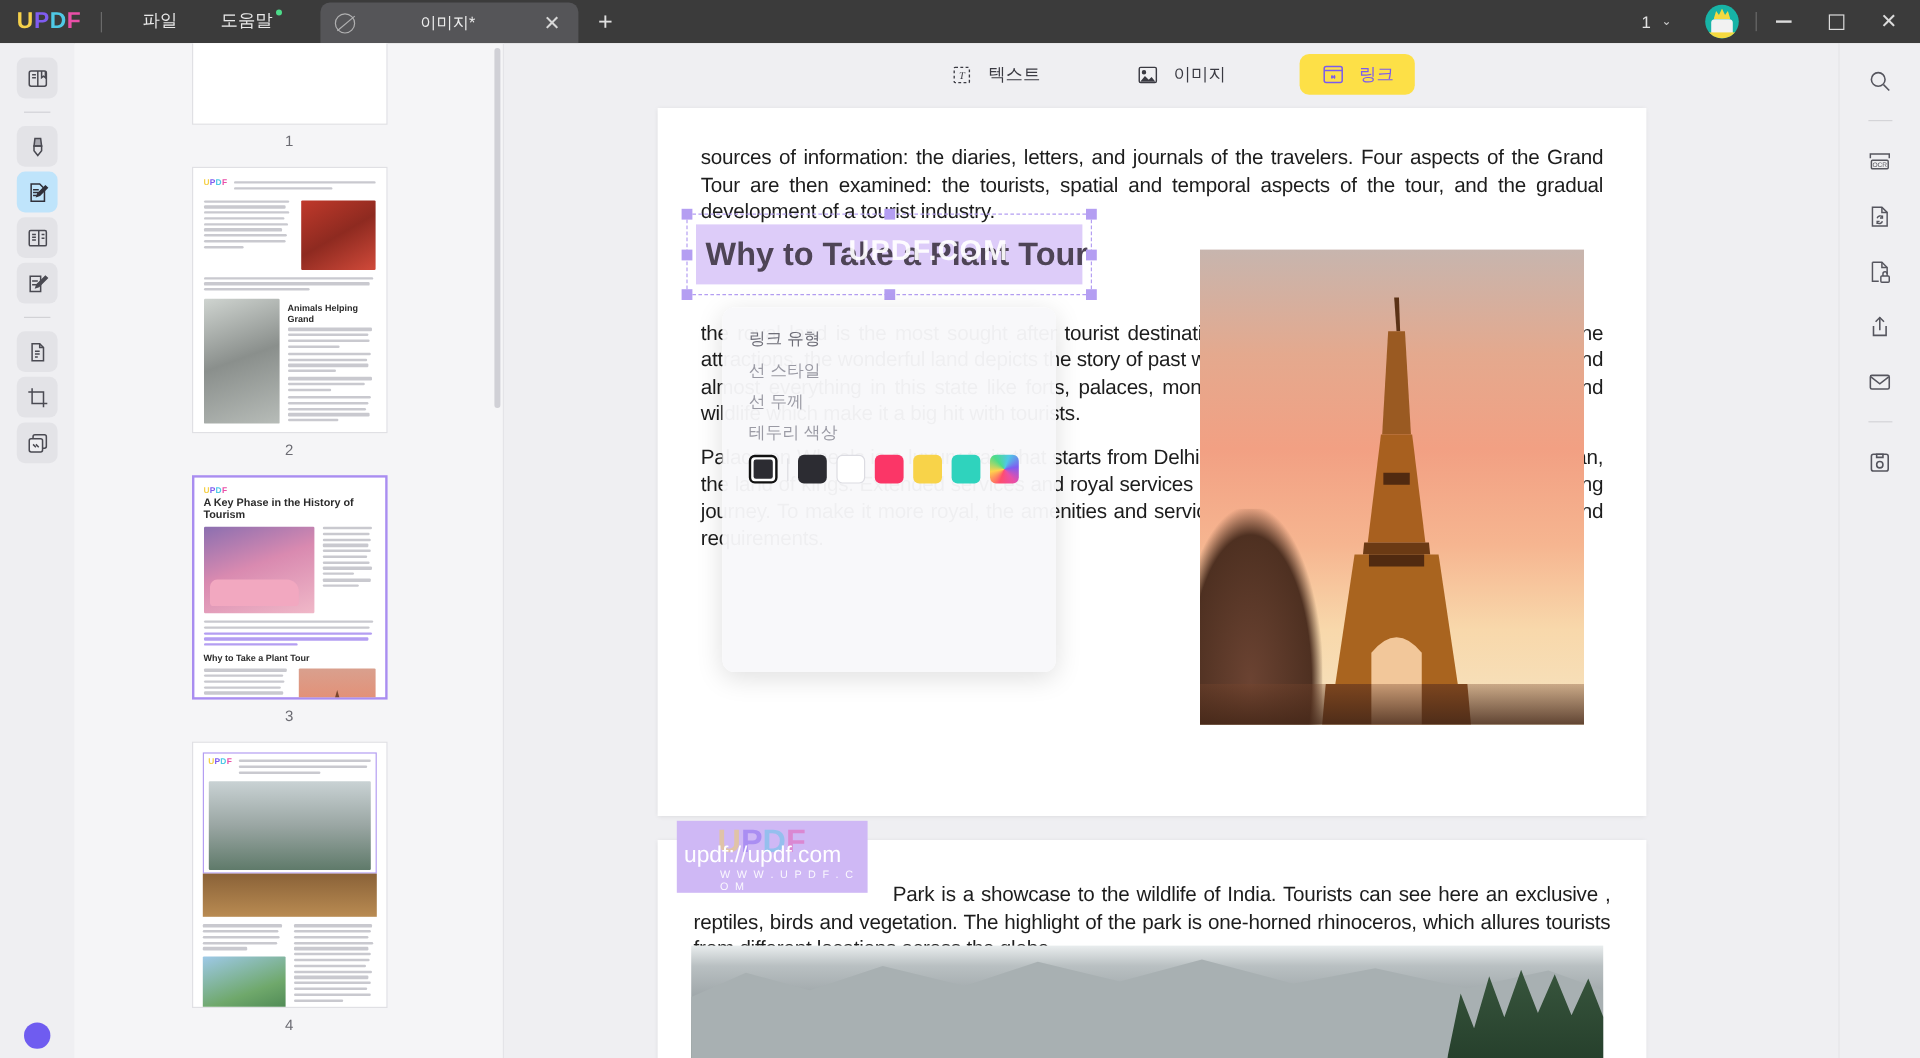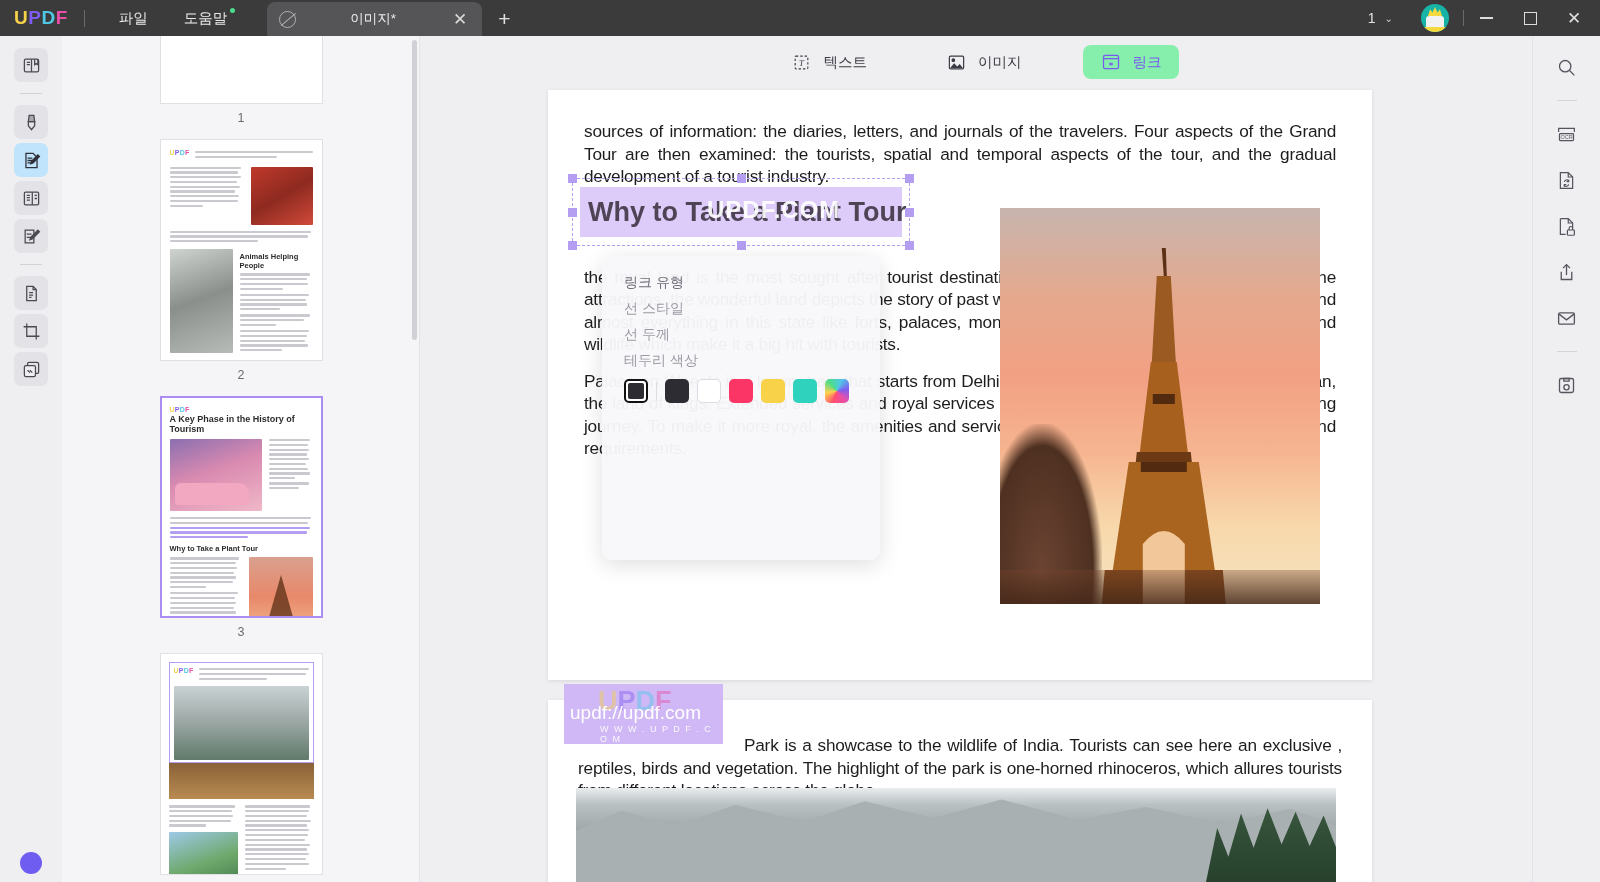--- a/index.html
+++ b/index.html
@@ -118,21 +118,21 @@
     position: absolute; top: 36px; left: 420px; width: 1112px; height: 846px;
     background: #efeff2; overflow: hidden;
   }
   .toolbar {
     height: 52px; display: flex; align-items: center; justify-content: center; gap: 44px;
   }
   .tool {
     display: flex; align-items: center; gap: 11px; padding: 7px 17px; border-radius: 8px;
     font-size: 14.5px; color: #3a3a42; cursor: pointer;
   }
-  .tool.active { background: #86efac; color: #7a5af0; }
+  .tool.active { background: #fde047; color: #7a5af0; }
   .ticon { width: 22px; height: 20px; display: flex; align-items: center; justify-content: center; }
 
   
   .page {
     position: absolute; left: 128px; top: 54px; width: 824px; background: #fff;
     box-shadow: 0 1px 4px rgba(0,0,0,.10);
   }
   .page.p1 { height: 590px; padding: 30px 36px; }
   .page.p2 { top: 664px; height: 330px; padding: 20px 30px; }
 
@@ -409,21 +409,21 @@
           <div style="width:62px;height:58px;background:linear-gradient(150deg,#c0392b,#8e2a20 50%,#d14a3a);border-radius:1px;"></div>
         </div>
         <div style="margin-top:6px;">
           <div class="tline" style="width:99%"></div>
             <div class="tline" style="width:97%"></div>
             <div class="tline" style="width:62%"></div>
         </div>
         <div style="display:flex;gap:7px;margin-top:7px;">
           <div style="width:63px;height:104px;background:linear-gradient(160deg,#cfd4d0,#8a8f8c 48%,#b7bcb8);border-radius:1px;"></div>
           <div style="flex:1;">
-            <div class="thead">Animals Helping People</div>
+            <div class="thead">Animals Helping Grand</div>
             <div class="tline" style="width:96%"></div>
               <div class="tline" style="width:92%"></div>
             <div class="tline" style="width:94%"></div>
               <div class="tline" style="width:60%"></div>
             <div class="tline" style="width:95%;margin-top:4px"></div>
               <div class="tline" style="width:91%"></div>
             <div class="tline" style="width:93%"></div>
               <div class="tline" style="width:55%"></div>
             <div class="tline" style="width:96%;margin-top:4px"></div>
               <div class="tline" style="width:88%"></div>
@@ -433,21 +433,21 @@
             <div class="tline" style="width:90%"></div>
               <div class="tline" style="width:94%"></div>
             <div class="tline" style="width:58%"></div>
           </div>
         </div>
       </div>
       <div class="thumb-num">2</div>
     </div>
 
     <div class="thumb">
-      <div class="thumb-page sel" style="height:222px;padding:8px 8px;">
+      <div class="thumb-page sel" style="height:187px;padding:8px 8px;">
         <div class="tlogo">
             <span>U</span>
             <span>P</span>
             <span>D</span>
             <span>F</span>
           </div>
         <div class="thead" style="font-size:9px;margin-top:1px;">A Key Phase in the History of Tourism</div>
         <div style="display:flex;gap:7px;margin-top:5px;">
           <div style="width:92px;height:72px;background:linear-gradient(160deg,#8b6fb0,#d98ab0 45%,#f0b8c8);border-radius:1px;position:relative;overflow:hidden;">
             <div style="position:absolute;left:5px;bottom:6px;width:74px;height:22px;background:#f2a8c0;border-radius:6px 10px 3px 3px;"></div>

